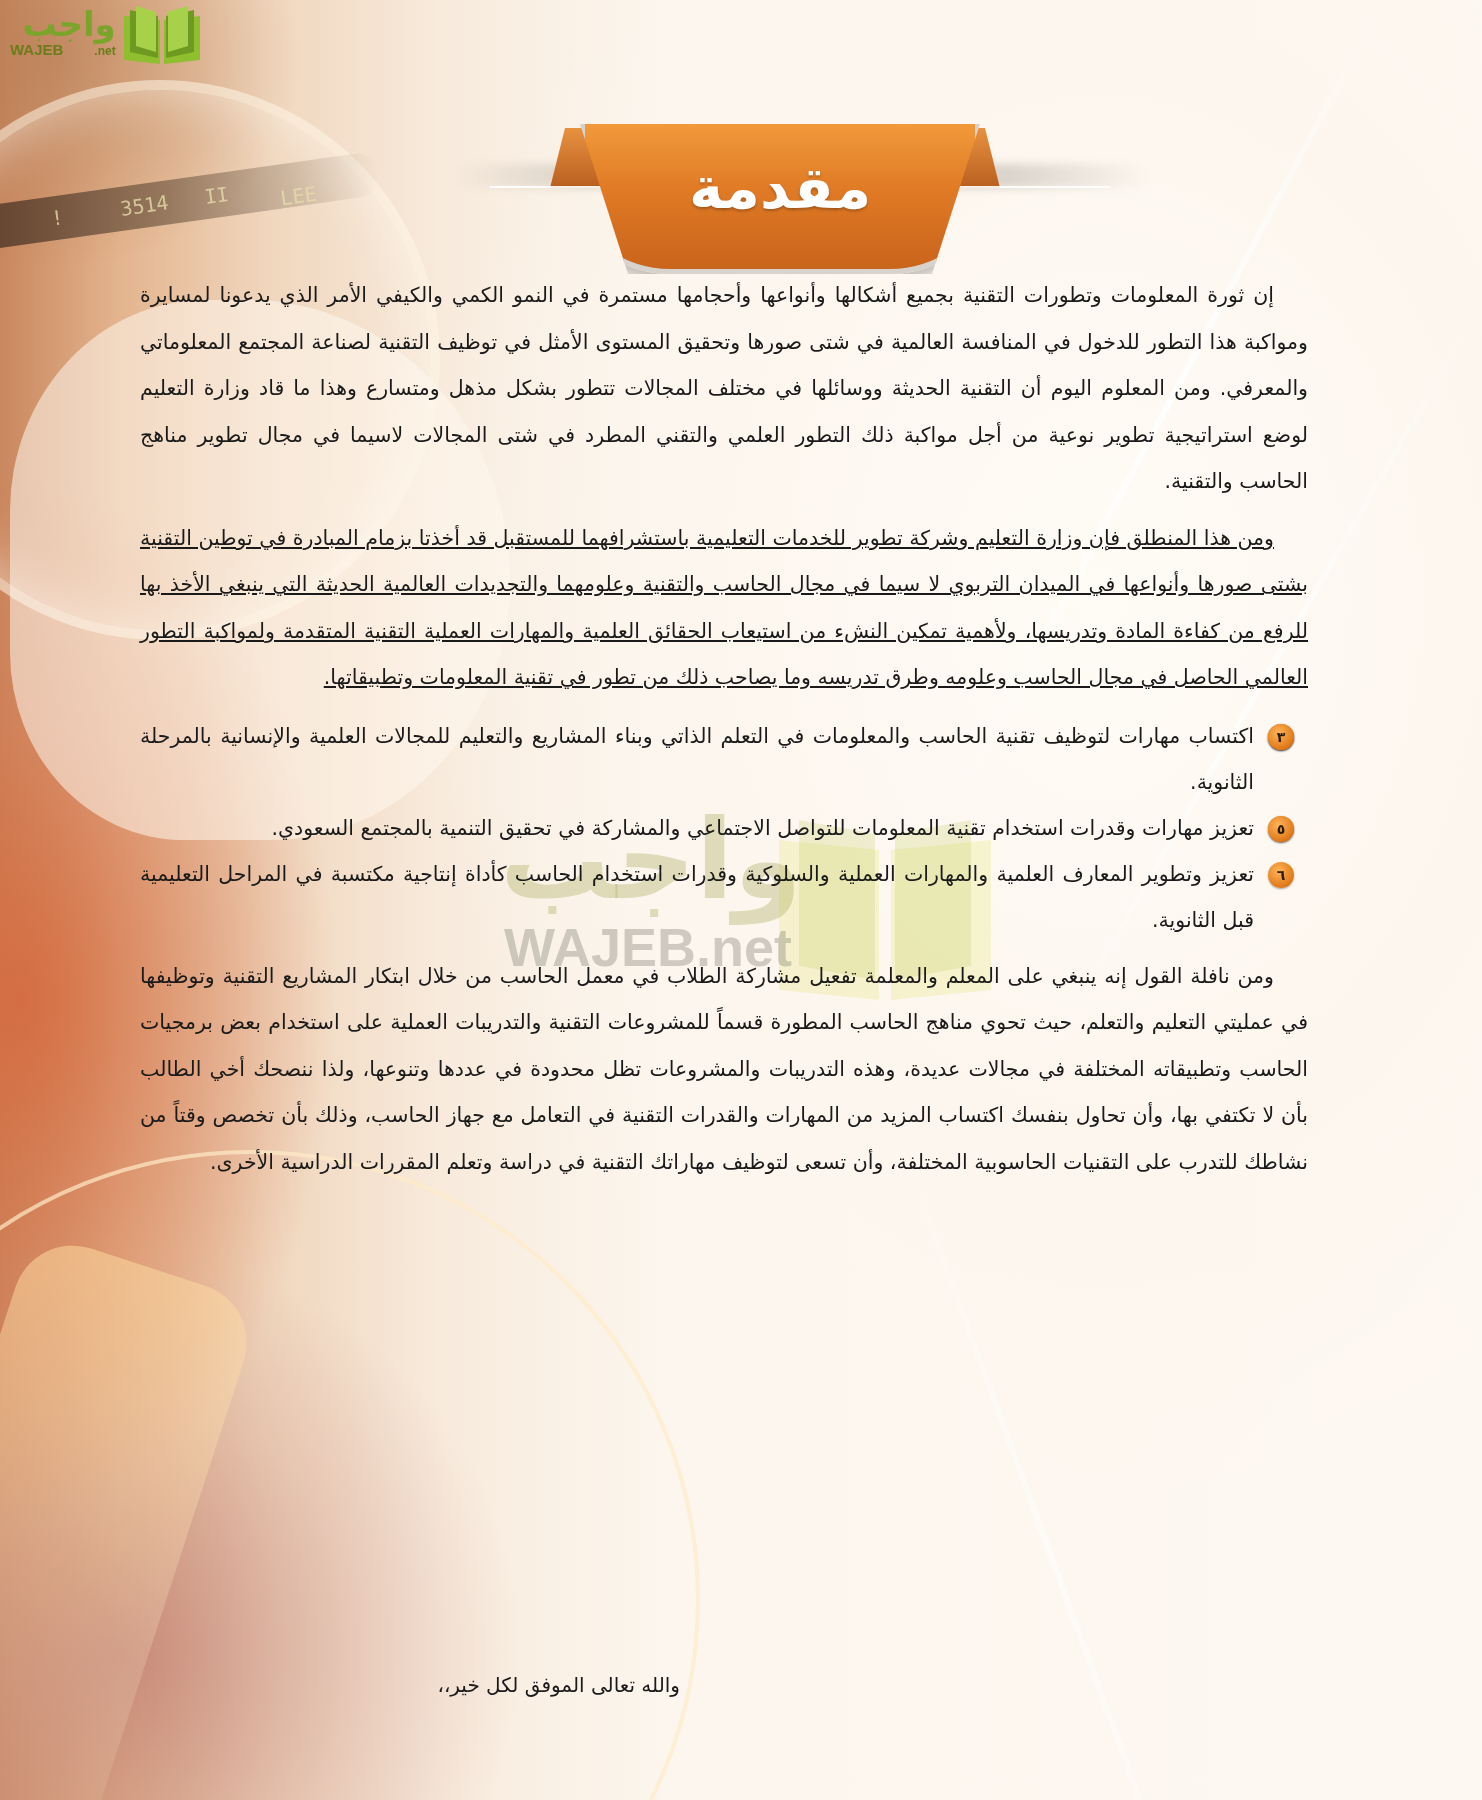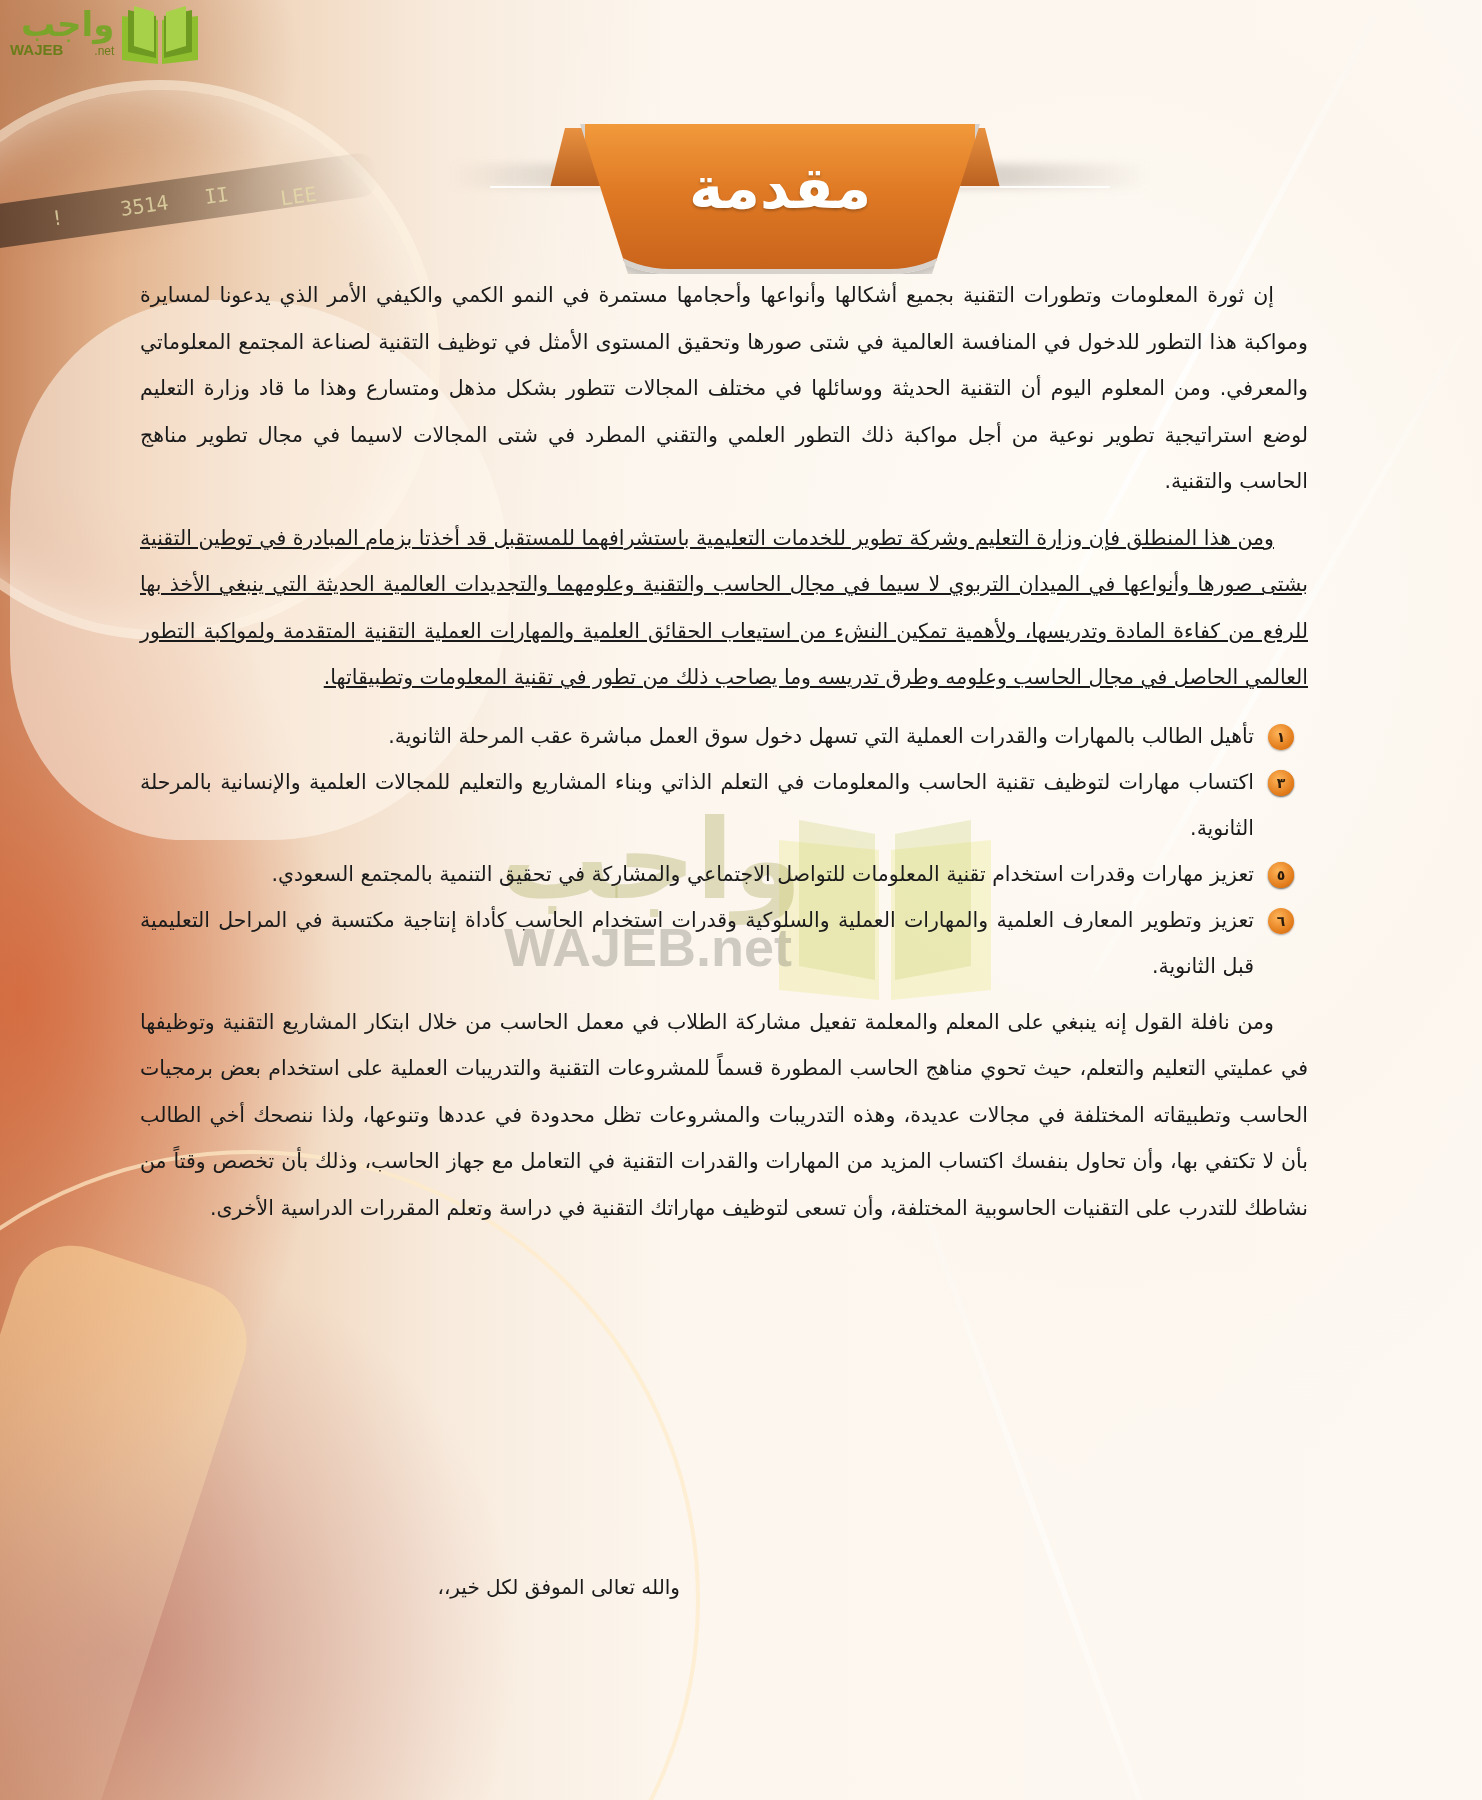--- a/index.html
+++ b/index.html
@@ -79,21 +79,21 @@
   }
   .logo-text { display: flex; flex-direction: column; align-items: flex-end; }
   .logo-ar {
     font-size: 34px; font-weight: bold; color: #7aa52a; line-height: 36px;
     font-family: "DejaVu Sans", sans-serif;
   }
   .logo-en {
     font-size: 15px; font-weight: bold; color: #6a7d1a; line-height: 16px;
     font-family: "Liberation Sans", sans-serif;
   }
-  .logo-en small { font-size: 12px; font-weight: normal; margin-left: 31px; }
+  .logo-en small { font-size: 12px; font-weight: bold; margin-left: 31px; }
   .logo-book { width: 80px; height: 58px; }
 
   
   .ribbon-wrap {
     position: absolute; left: 450px; top: 100px; width: 700px; height: 180px;
   }
   .ribbon-line {
     position: absolute; left: 0; top: 64px; width: 700px; height: 24px;
     background: linear-gradient(90deg, rgba(0,0,0,0) 0%, rgba(120,110,100,0.25) 20%, rgba(120,110,100,0.35) 50%, rgba(120,110,100,0.25) 80%, rgba(0,0,0,0) 100%);
     filter: blur(4px);
@@ -139,21 +139,21 @@
   .goal-num {
     position: absolute; right: 14px; top: 11px;
     width: 26px; height: 26px; border-radius: 50%;
     background: radial-gradient(circle at 40% 35%, #ffb55a, #e07817 70%, #b95f10);
     color: #2a1a0a; font-size: 14px; font-weight: bold;
     display: flex; align-items: center; justify-content: center;
     box-shadow: 0 1px 2px rgba(0,0,0,0.35);
     text-indent: 0;
   }
   .closing {
-    position: absolute; left: 140px; top: 1575px; width: 560px;
+    position: absolute; left: 140px; top: 1673px; width: 560px;
     direction: rtl; text-align: right; padding-right: 20px;
     font-family: "DejaVu Sans", sans-serif; font-size: 20px; color: #1a1a1a;
   }
 
   
   .watermark {
     position: absolute; left: 490px; top: 800px; width: 520px; height: 210px;
     pointer-events: none;
   }
   .wm-ar {
@@ -225,21 +225,20 @@
   <div class="wm-en">WAJEB.net</div>
 </div>
 
 <div class="content">
   <p class="para">إن ثورة المعلومات وتطورات التقنية بجميع أشكالها وأنواعها وأحجامها مستمرة في النمو الكمي والكيفي الأمر الذي يدعونا لمسايرة ومواكبة هذا التطور للدخول في المنافسة العالمية في شتى صورها وتحقيق المستوى الأمثل في توظيف التقنية لصناعة المجتمع المعلوماتي والمعرفي. ومن المعلوم اليوم أن التقنية الحديثة ووسائلها في مختلف المجالات تتطور بشكل مذهل ومتسارع وهذا ما قاد وزارة التعليم لوضع استراتيجية تطوير نوعية من أجل مواكبة ذلك التطور العلمي والتقني المطرد في شتى المجالات لاسيما في مجال تطوير مناهج الحاسب والتقنية.</p>
   <p class="para p2">ومن هذا المنطلق فإن وزارة التعليم وشركة تطوير للخدمات التعليمية باستشرافهما للمستقبل قد أخذتا بزمام المبادرة في توطين التقنية بشتى صورها وأنواعها في الميدان التربوي لا سيما في مجال الحاسب والتقنية وعلومهما والتجديدات العالمية الحديثة التي ينبغي الأخذ بها للرفع من كفاءة المادة وتدريسها، ولأهمية تمكين النشء من استيعاب الحقائق العلمية والمهارات العملية التقنية المتقدمة ولمواكبة التطور العالمي الحاصل في مجال الحاسب وعلومه وطرق تدريسه وما يصاحب ذلك من تطور في تقنية المعلومات وتطبيقاتها.</p>
 
   <ul class="goals">
     <li class="goal">
       <span class="goal-num">١</span>
-      <span>تأهيل الطالب بالمهارات والقدرات العملية التي تسهل دخول سوق العمل مباشرة عقب المرحلة الثانوية.</span>
     </li>
     <li class="goal">
       <span class="goal-num">٢</span>
     </li>
     <li class="goal">
       <span class="goal-num">٣</span>
       <span>اكتساب مهارات لتوظيف تقنية الحاسب والمعلومات في التعلم الذاتي وبناء المشاريع والتعليم للمجالات العلمية والإنسانية بالمرحلة الثانوية.</span>
     </li>
     <li class="goal">
       <span class="goal-num">٤</span>

